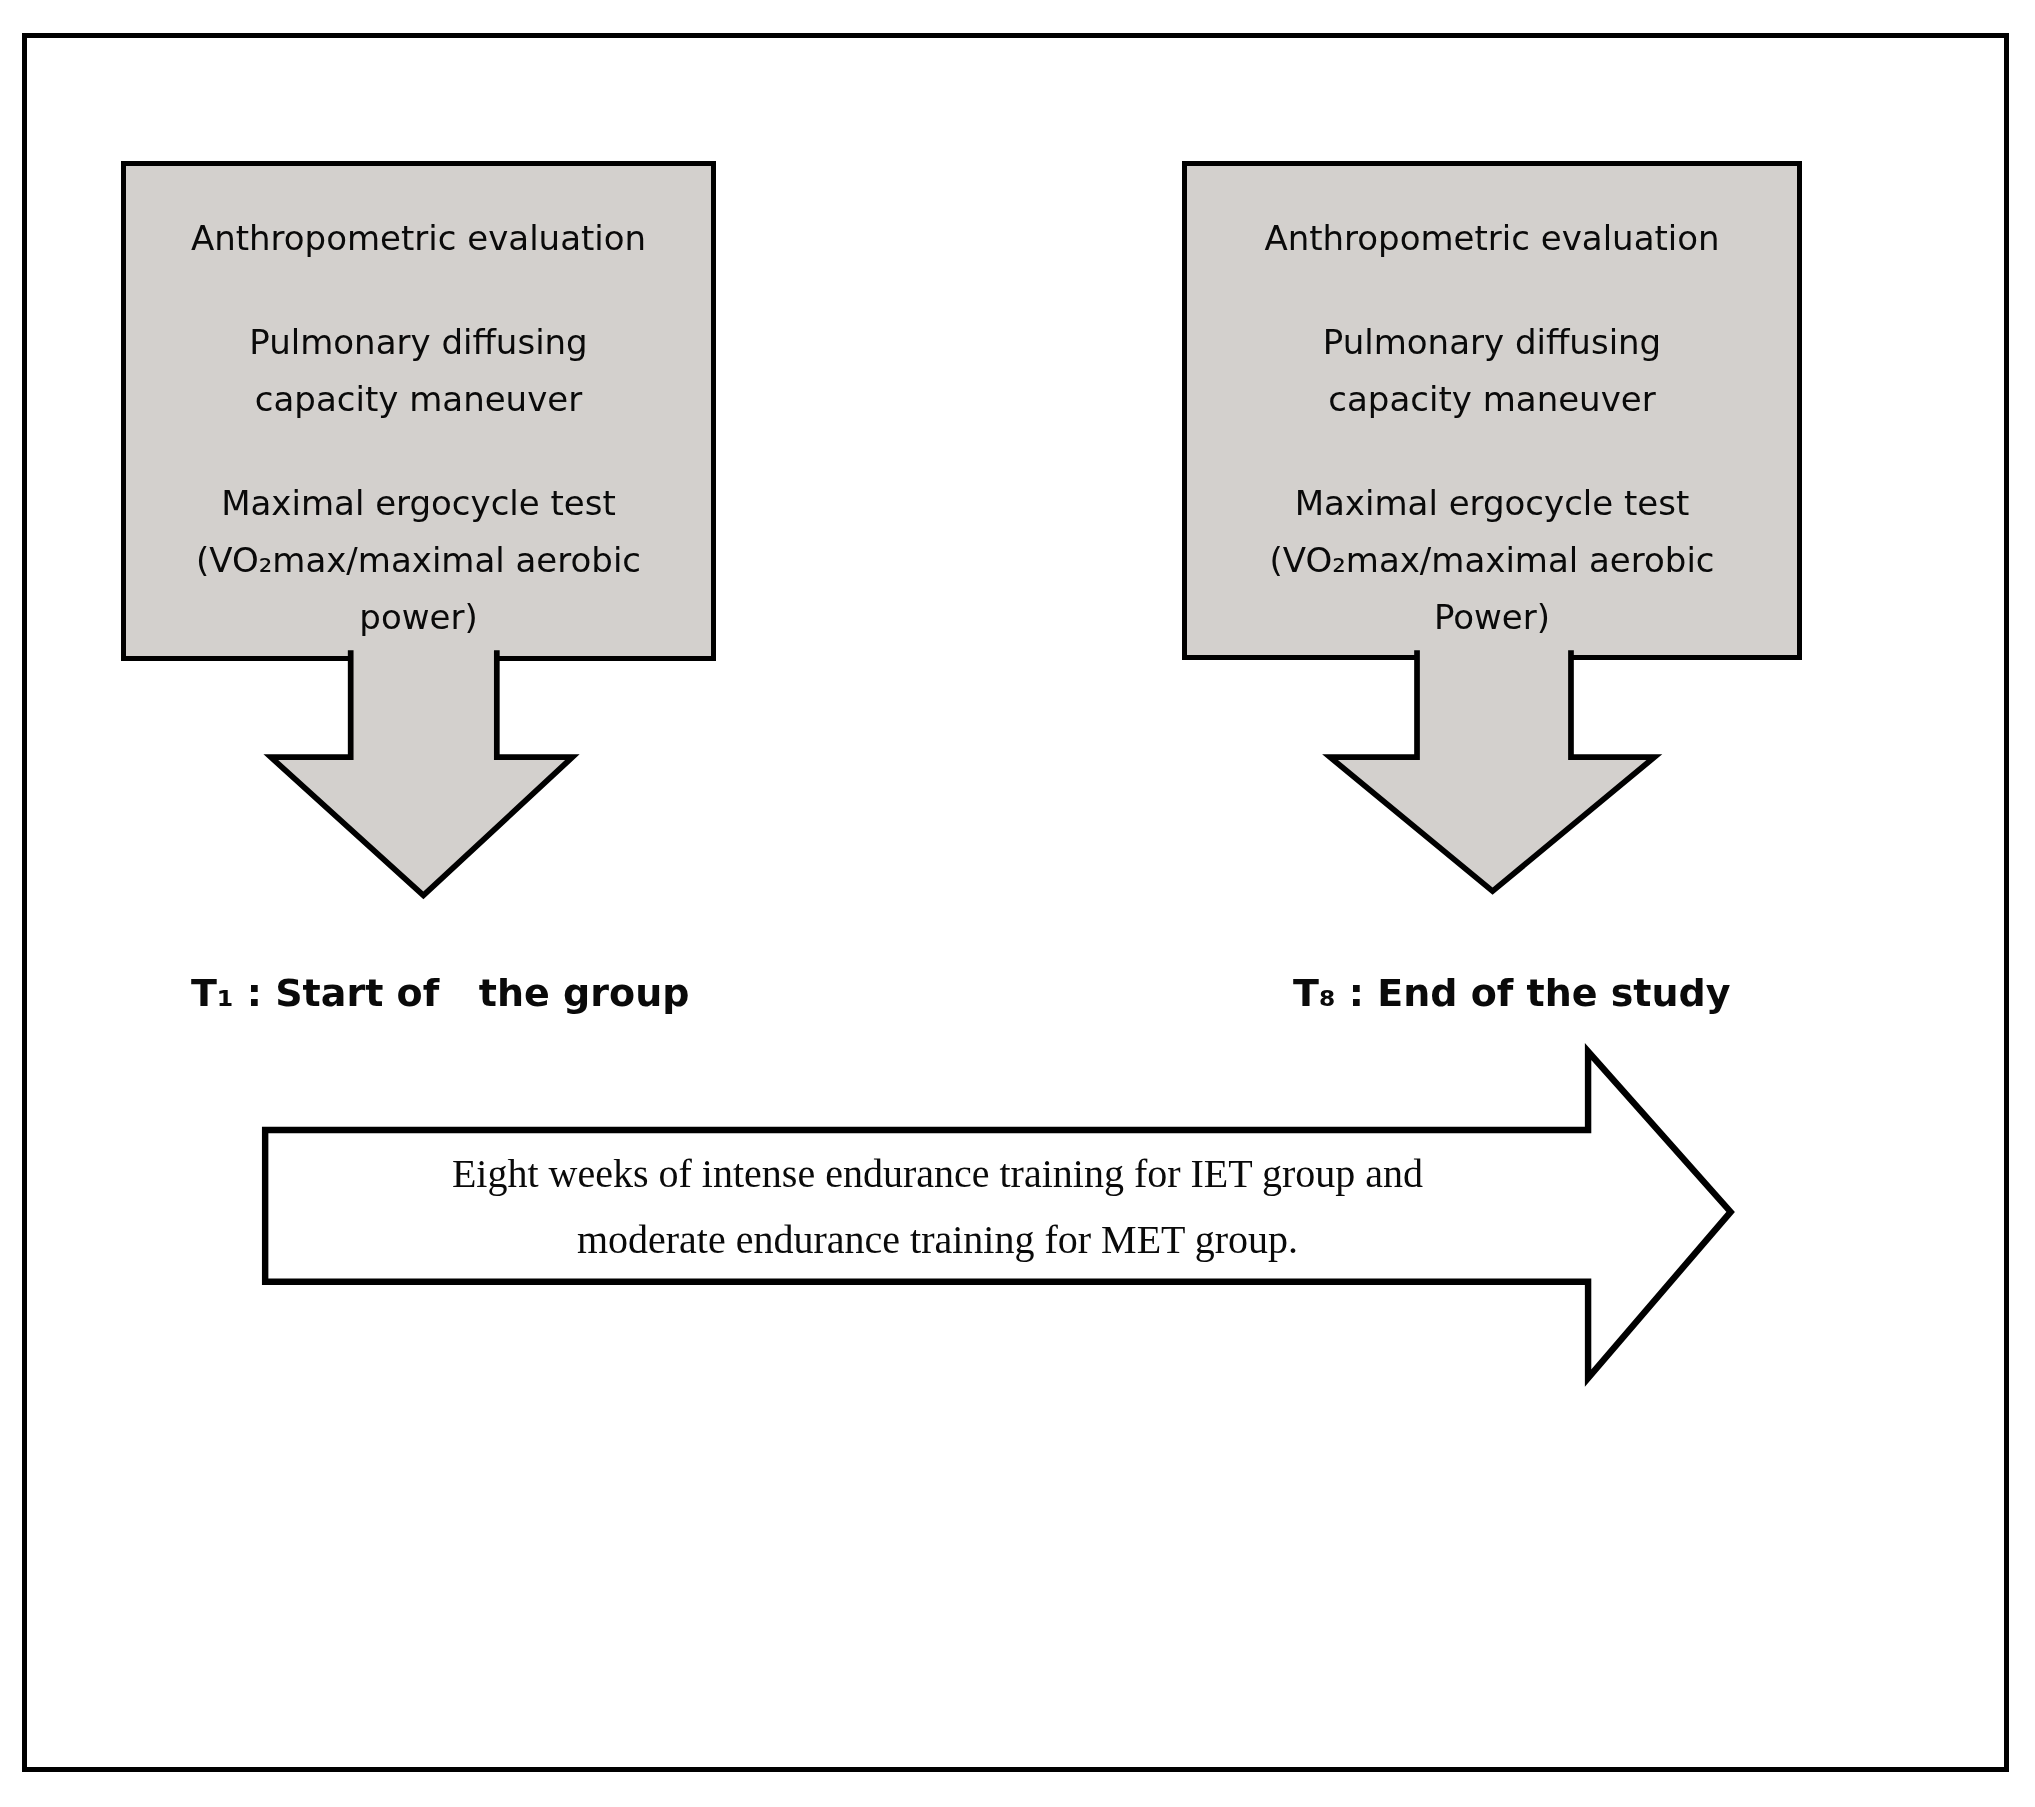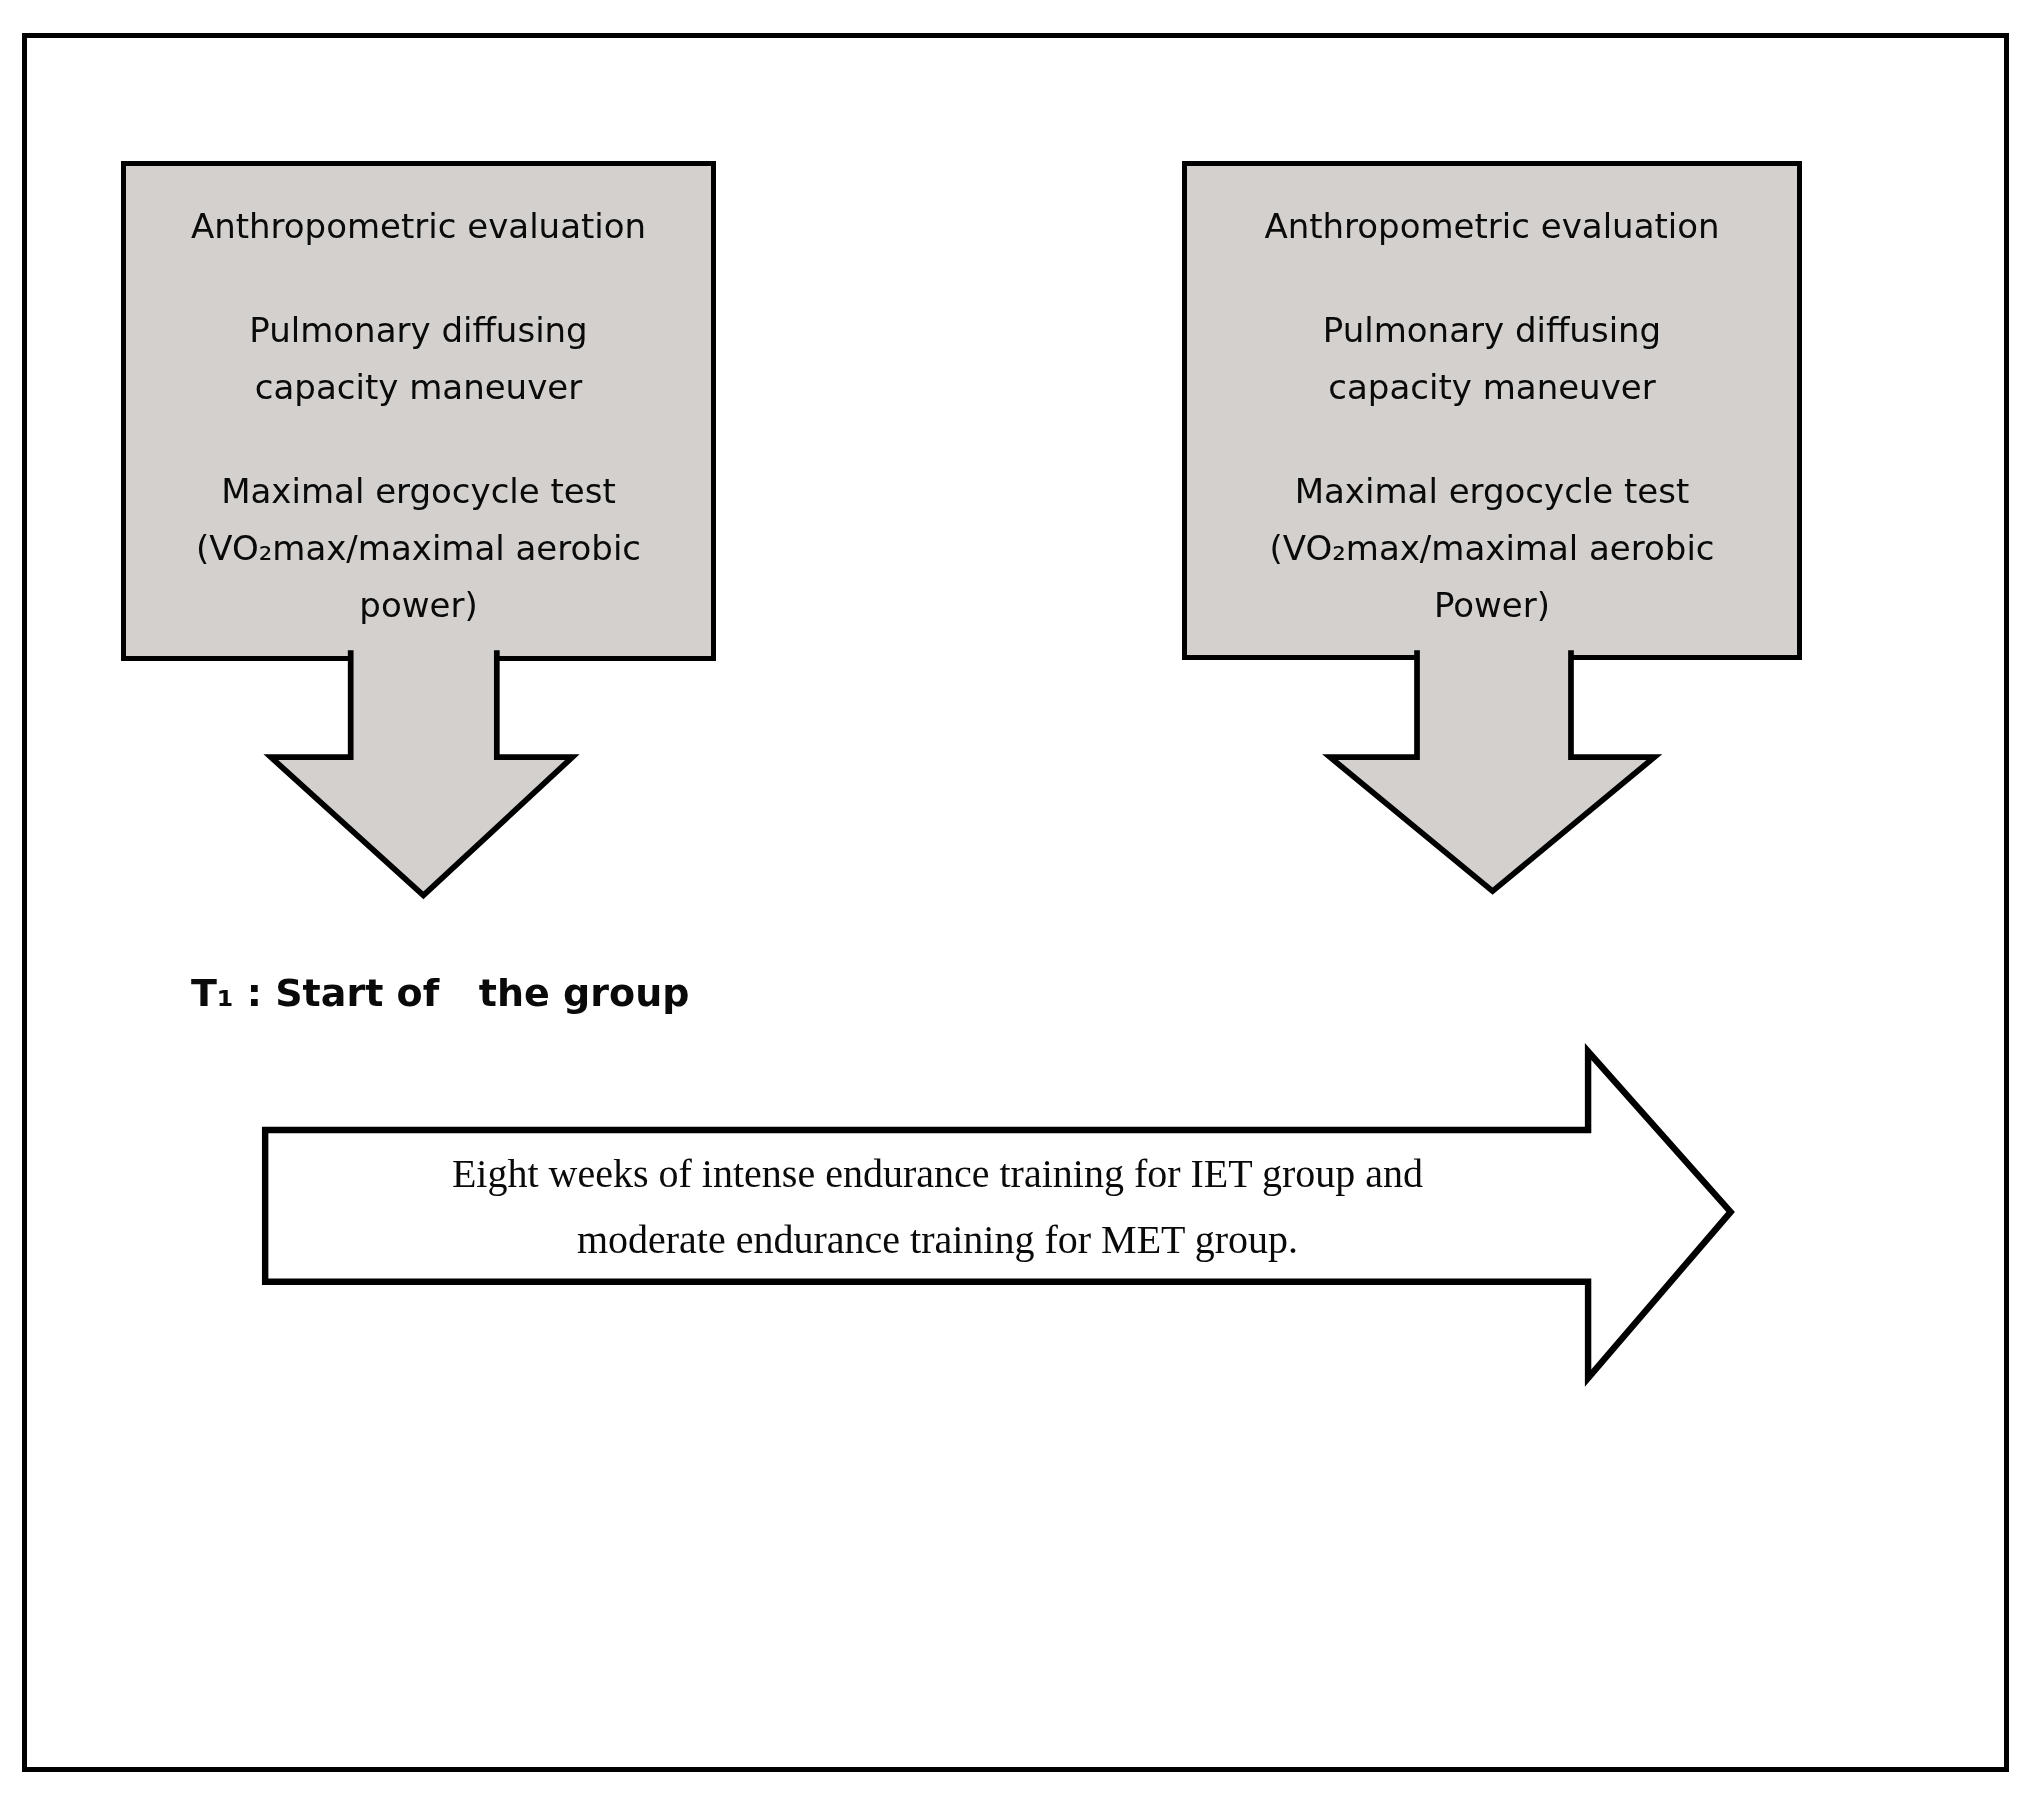--- a/index.html
+++ b/index.html
@@ -27,21 +27,21 @@
     background: #ffffff;
   }
   .eval-box {
     position: absolute;
     box-sizing: border-box;
     border: 5.7px solid #000000;
     background: #d3d0cd;
     text-align: center;
     font-size: 34px;
     line-height: 57px;
-    padding-top: 32px;
+    padding-top: 44px;
   }
   .eval-box.left {
     left: 121px;
     top: 161px;
     width: 595px;
     height: 500px;
   }
   .eval-box.right {
     left: 1182px;
     top: 161px;
@@ -112,18 +112,19 @@
   <svg class="arrow-layer" viewBox="0 0 2855 2536">
 
     <path d="M 492 912 L 492 1062 L 380 1062 L 594 1256 L 803 1062 L 697 1062 L 697 912" fill="#d3d0cd" stroke="#000000" stroke-width="8" stroke-linejoin="miter"></path>
 
     <path d="M 1988 912 L 1988 1062 L 1866 1062 L 2094 1250 L 2321 1062 L 2204 1062 L 2204 912" fill="#d3d0cd" stroke="#000000" stroke-width="8" stroke-linejoin="miter"></path>
 
     <path d="M 372 1585 L 2228 1585 L 2228 1475 L 2428 1700 L 2228 1933 L 2228 1798 L 372 1798 Z" fill="#ffffff" stroke="#000000" stroke-width="9" stroke-linejoin="miter"></path>
   </svg>
 
   <div class="t-label t1">T₁ : Start of   the group</div>
+  <div class="t-label t8">T₈ : End of the study</div>
 
   <div class="timeline-text">Eight weeks of intense endurance training for IET group and
 moderate endurance training for MET group.</div>
 
 </div>
 
 
 </body></html>

